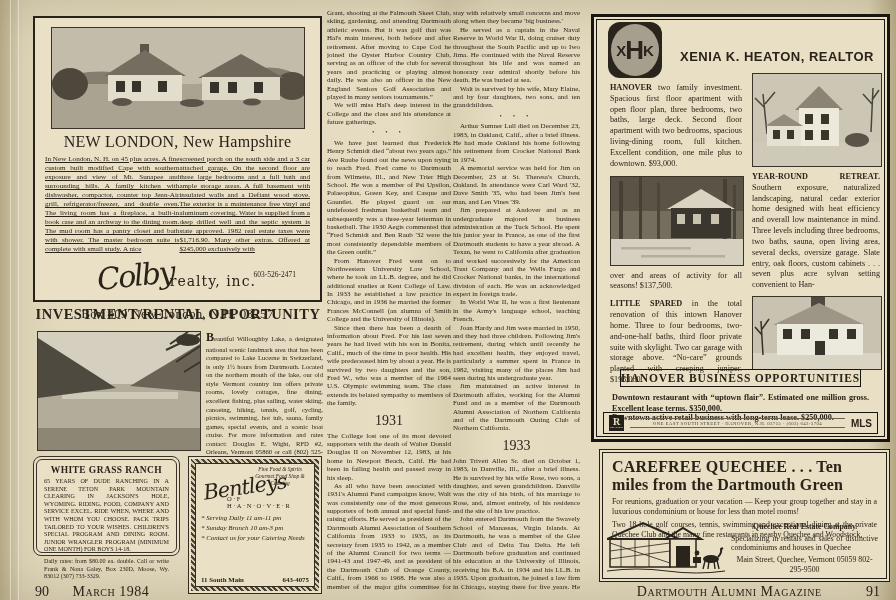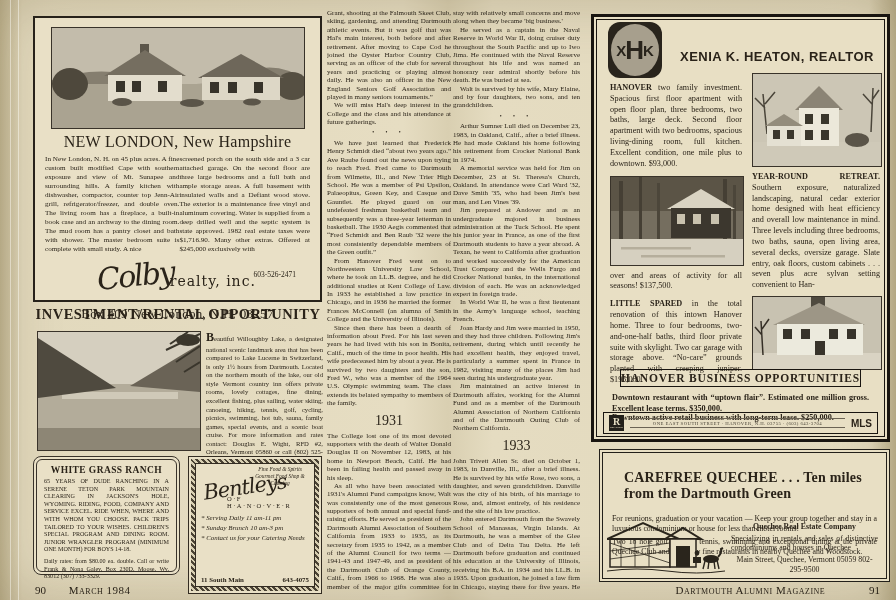--- a/index.html
+++ b/index.html
@@ -8,35 +8,35 @@
     background:linear-gradient(90deg,#c4b996 0,#e2d9bd 2.5%,#e6ddc2 45%,#d9cfb1 50%,#e5dcc1 55%,#e2d9bd 97%,#c2b794 100%);
     box-shadow:inset 0 0 60px rgba(80,60,20,.25);}
   .edgeline{position:absolute;top:0;bottom:0;width:1px;background:rgba(255,255,250,.45);}
   
   .photo{display:block;border:1px solid #39332a;background:#b5ae9d;}
   svg{display:block;}
   
   .nl{position:absolute;left:33px;top:16px;width:289px;height:286px;border:2px solid #27221a;background:#e9e0c6;box-sizing:border-box;padding:7px 10px 4px;}
   .nl .photo{width:252px;height:100px;margin:2px auto 4px;}
   .nl h2{margin:2px 0 4px;text-align:center;font-size:16px;font-weight:normal;letter-spacing:.3px;}
-  .nl-cols{display:flex;}
+  .nl-cols{display:flex;text-decoration:underline;}
   .nl-cols p{margin:0;font-size:7.15px;line-height:1.26;text-align:justify;}
   .nl-foot{position:relative;height:66px;margin-top:4px;}
   .nl-phone{position:absolute;right:14px;top:12px;font-size:7.5px;}
   .colby{position:absolute;left:52px;top:0;}
   .colby-script{font-family:"DejaVu Serif",serif;font-style:italic;font-size:30px;letter-spacing:-2px;display:inline-block;transform:rotate(-6deg);}
   .colby-rest{font-family:"DejaVu Serif",serif;font-size:14px;letter-spacing:1px;margin-left:-4px;}
   .nl-addr{position:absolute;left:0;right:0;bottom:2px;text-align:center;font-size:13px;letter-spacing:.3px;}
   
   .inv-title{position:absolute;left:33px;top:306px;width:290px;text-align:center;font-size:14.5px;font-weight:bold;letter-spacing:.5px;margin:0;}
   .inv-photo{position:absolute;left:37px;top:331px;width:162px;height:118px;}
   .inv-text{position:absolute;left:206px;top:330px;width:117px;margin:0;font-size:6.6px;line-height:1.3;text-align:justify;}
   .inv-text::first-letter{font-size:12px;font-weight:bold;}
   
-  .wg{position:absolute;left:33px;top:456px;width:147px;height:119px;border:1px solid #39332a;border-radius:8px;background:#e9e0c6;box-sizing:border-box;padding:2px;}
+  .wg{position:absolute;left:33px;top:456px;width:147px;height:100px;border:1px solid #39332a;border-radius:8px;background:#e9e0c6;box-sizing:border-box;padding:2px;}
   .wg-in{border:1px solid #39332a;border-radius:6px;height:100%;box-sizing:border-box;padding:5px 7px;}
   .wg h3{margin:0 0 3px;text-align:center;font-size:9.5px;letter-spacing:.4px;}
   .wg p{margin:0;font-size:6.1px;line-height:1.25;text-align:justify;}
   .wg p.rates{margin-top:4px;}
   
   .bb{position:absolute;left:188px;top:456px;width:134px;height:138px;border:1px solid #332c22;background:#e9e0c6;box-sizing:border-box;padding:2px;}
   .bb-band{height:100%;box-sizing:border-box;border:4px solid transparent;
     border-image:repeating-linear-gradient(45deg,#4a4234 0 2px,#d8cfb2 2px 4px) 4;}
   .bb-in{position:relative;height:100%;box-sizing:border-box;border:1px solid #332c22;padding:3px 5px;}
   .bb-corner{position:absolute;right:3px;top:2px;width:62px;text-align:center;font-style:italic;font-size:5.4px;line-height:1.25;}
@@ -77,29 +77,29 @@
   .xa-b2{position:absolute;left:18px;right:18px;top:396px;font-weight:bold;}
   .xa-foot{position:absolute;left:9px;right:9px;bottom:5px;height:22px;border:1.5px solid #191510;display:flex;align-items:center;padding:0 5px;gap:6px;box-sizing:border-box;}
   .rlogo{width:15px;height:16px;background:#23201a;color:#e8dfc4;display:flex;flex-direction:column;align-items:center;justify-content:center;line-height:1;}
   .rlogo .r{font-family:"Liberation Serif",serif;font-weight:bold;font-size:10px;}
   .rlogo .t{font-size:2.5px;letter-spacing:.2px;font-family:"Liberation Sans",sans-serif;}
   .xa-addr{flex:1;text-align:center;font-size:4.8px;letter-spacing:.4px;border-top:1px solid #6b6354;border-bottom:1px solid #6b6354;padding:1.5px 0;color:#4a4438;}
   .xa-mls{font-family:"Liberation Sans",sans-serif;font-weight:bold;font-size:10px;}
   
   .qa{position:absolute;left:599px;top:449px;width:291px;height:133px;border:1px solid #23201a;background:#e8dfc4;box-sizing:border-box;padding:2px;}
   .qa-in{position:relative;height:100%;box-sizing:border-box;border:1px solid #23201a;padding:5px 9px;}
-  .qa h2{margin:12px;font-size:14px;letter-spacing:.2px;}
+  .qa h2{margin:0;font-size:16px;letter-spacing:.2px;}
   .qa p{margin:3px 0 0;font-size:7.8px;line-height:1.28;text-align:justify;}
   .qa-bottom{position:absolute;left:4px;right:8px;bottom:3px;display:flex;align-items:flex-end;gap:6px;}
   .qa-right{flex:1;text-align:center;}
   .qa-co{font-weight:bold;font-size:9.5px;margin:0 0 2px !important;text-align:center !important;}
   .qa-tag{font-size:7.3px;margin:0 !important;text-align:right;line-height:1.25 !important;}
   .qa-addr{font-size:7px;margin:2px 0 0 !important;text-align:center !important;}
   
-  .foot{position:absolute;top:584px;font-size:11px;}
+  .foot{position:absolute;top:584px;font-size:14px;}
   .foot .sc{font-variant:small-caps;letter-spacing:.5px;}
   .foot-l{left:35px;}
   .foot-l .sc{margin-left:20px;}
   .foot-r{right:16px;}
   .foot-r .pg{margin-left:14px;padding-left:27px;}
 </style>
 </head>
 <body>
 
 <div class="spread">

